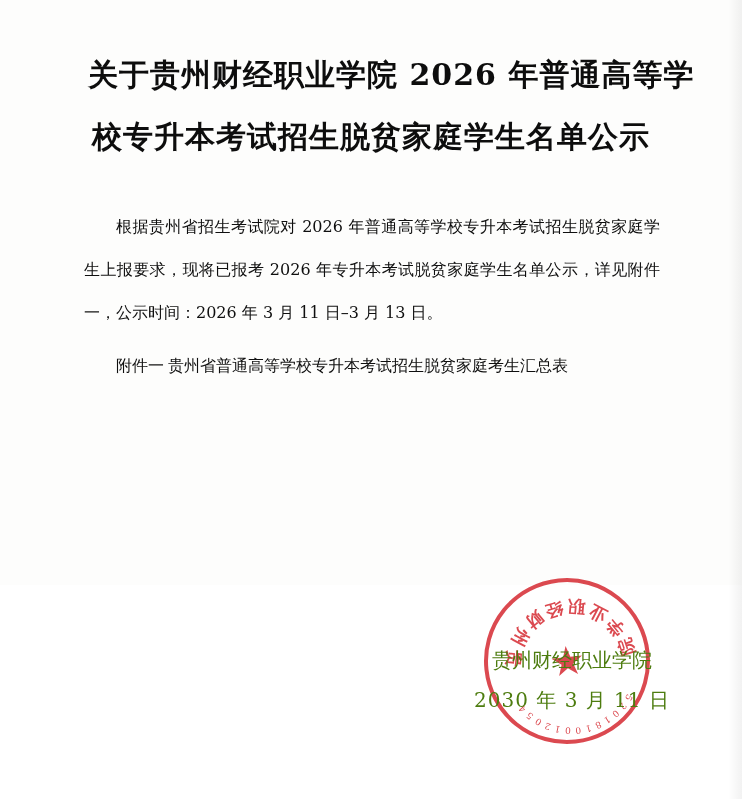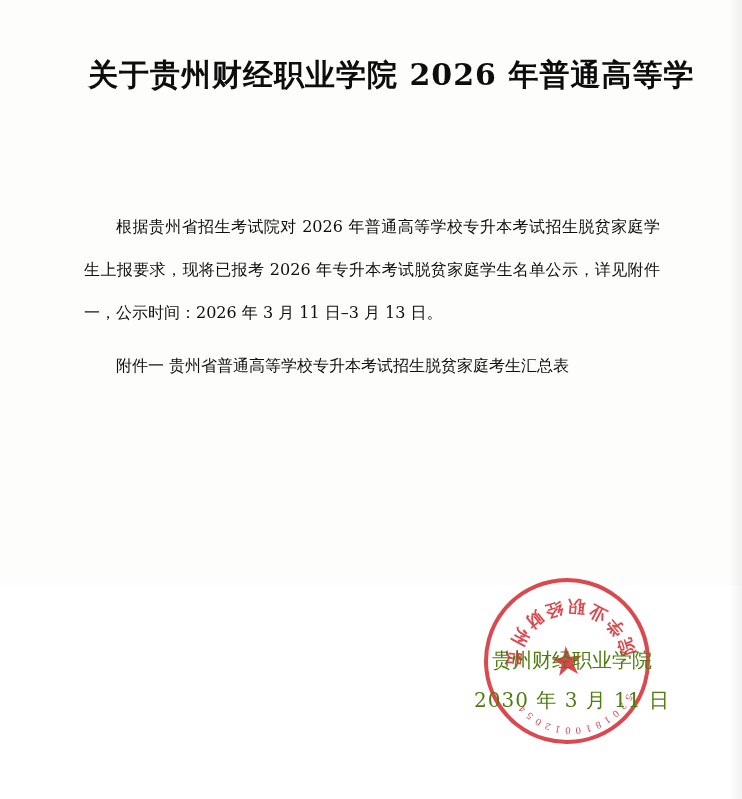--- a/index.html
+++ b/index.html
@@ -60,21 +60,21 @@
     font-size: 16px;
     line-height: 43px;
     color: #0f0f0f;
     text-align: justify;
     text-justify: inter-ideograph;
   }
   .para {
     margin: 0 0 10px 0;
     text-indent: 2em;
   }
-  .para:last-child { margin-bottom: 0; }
+  .para:last-child { margin-bottom: 0; font-family: Liberation Serif, serif; }
 
   .sign-block {
     position: absolute;
     left: 452px;
     top: 640px;
     width: 240px;
     font-size: 20px;
     line-height: 40px;
     color: #4d7c0f;
     text-align: center;
@@ -124,20 +124,21 @@
   .seal-text span { font-size: 17px; }
   .seal-subtext span { font-size: 9px; font-weight: 400; }
 </style>
 </head>
 <body>
 
 <div class="page">
 
   <div class="doc-title">
     <span class="line">关于贵州财经职业学院 2026 年普通高等学</span>
+    <span class="line">校专升本考试招生脱贫家庭学生名单公示</span>
   </div>
 
   <div class="body-text">
     <p class="para">根据贵州省招生考试院对 2026 年普通高等学校专升本考试招生脱贫家庭学生上报要求，现将已报考 2026 年专升本考试脱贫家庭学生名单公示，详见附件一，公示时间：2026 年 3 月 11 日–3 月 13 日。</p>
     <p class="para">附件一  贵州省普通高等学校专升本考试招生脱贫家庭考生汇总表</p>
   </div>
 
   <div class="seal">
     <div class="seal-text" id="seal-ring">
         <span style="transform: translate(-56.7326px, -12.0589px) rotate(-258deg) translate(-50%, -50%);">贵</span>

